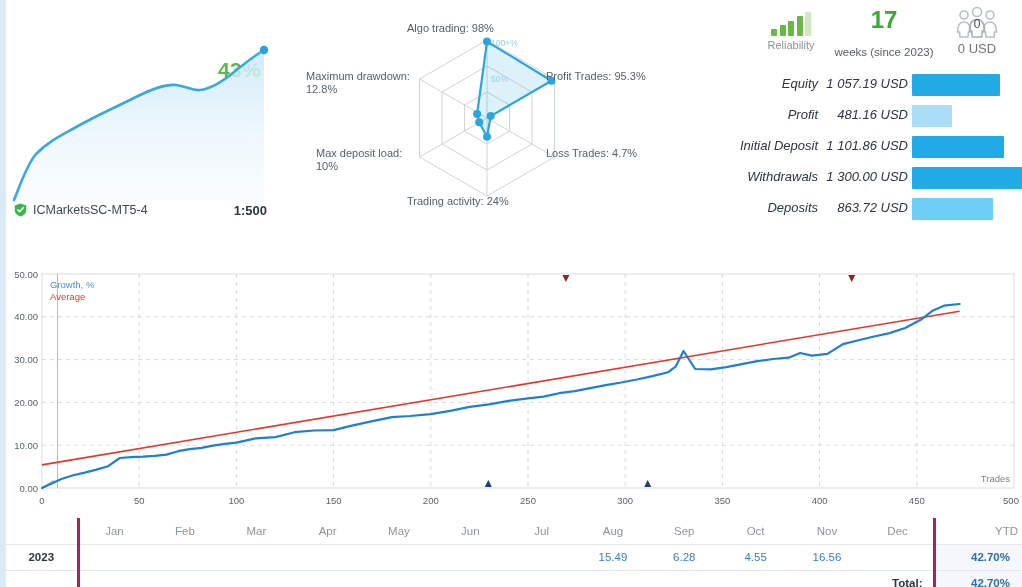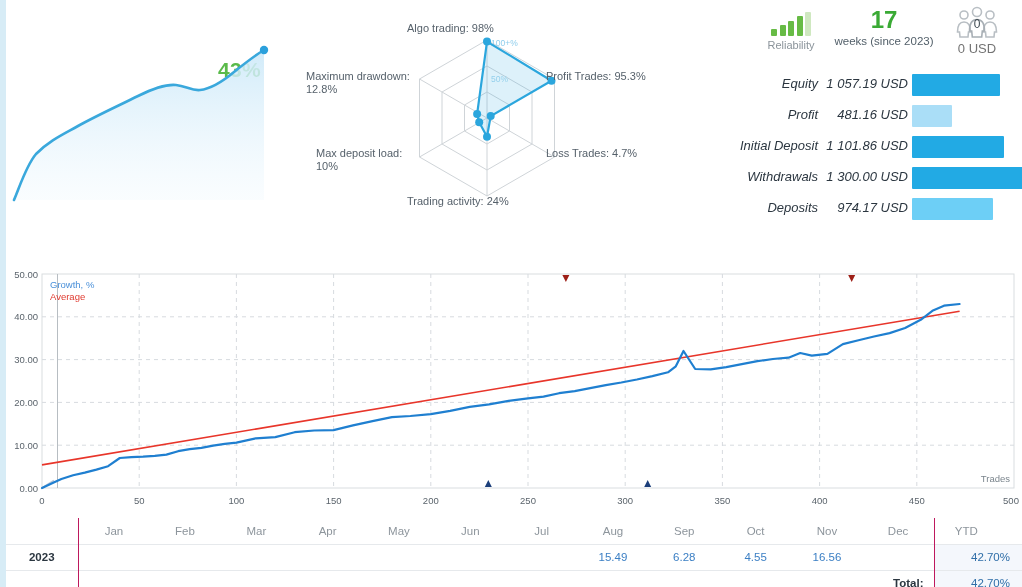--- a/index.html
+++ b/index.html
@@ -64,21 +64,21 @@
   .relbars { height: 24px; display: flex; align-items: flex-end; justify-content: center; gap: 2.5px; }
   .relbars i { display: block; width: 6px; background: #67bb45; border-radius: 1px; }
   .relbars i.b1 { height: 7px; }
   .relbars i.b2 { height: 11px; }
   .relbars i.b3 { height: 15px; }
   .relbars i.b4 { height: 20px; }
   .relbars i.b5 { height: 24px; background: #cfe8c0; }
   .badge-label { font-size: 11px; color: #8b949b; margin-top: 3px; }
   .badge-weeks { left: 118px; top: 0px; width: 120px; }
   .weeks-num { font-size: 24px; font-weight: bold; color: #3aaa35; line-height: 28px; }
-  .weeks-sub { font-size: 11.5px; color: #53606a; margin-top: 1px; }
+  .weeks-sub { font-size: 11.5px; color: #53606a; margin-top: 12px; }
   .badge-subs { left: 228px; top: 0px; width: 86px; }
   .subs-icon { position: relative; height: 34px; }
   .subs-num {
     position: absolute; left: 0; right: 0; top: 11px;
     font-size: 12px; color: #3f4a52; text-align: center; font-weight: normal;
   }
   .subs-amount { font-size: 13px; color: #737373; margin-top: 1px; }
 
   .statlist { position: absolute; left: 0; top: 70px; width: 316px; font-style: italic; }
   .statrow { position: relative; height: 31px; }
@@ -107,27 +107,27 @@
   .ytick { font-size: 9.5px; fill: #5b646c; }
   .xtick { font-size: 9.5px; fill: #5b646c; }
   .trades-lbl { font-size: 9.5px; fill: #7b858d; }
 
   
   .mtable { position: absolute; left: 0; top: 518px; width: 1016px; }
   table { border-collapse: collapse; width: 1016px; table-layout: fixed; }
   th, td { font-size: 11.5px; font-weight: normal; padding: 0; height: 26px; }
   .hdr th { color: #8d959c; text-align: center; }
   .hdr th.yrc { width: 72px; }
-  .hdr th.ytdc { width: 88px; padding-right: 24px; }
+  .hdr th.ytdc { width: 88px; text-align: right; padding-right: 4px; }
   tbody tr { border-top: 1px solid #e6e9ec; border-bottom: 1px solid #e6e9ec; }
   td.yrc { text-align: center; font-weight: bold; color: #2b3640; }
   td.mc { text-align: center; color: #3b7fc4; }
-  td.ytdc { text-align: right; padding-right: 12px; color: #2f6ea8; font-weight: normal; background: #f4f7fc; }
+  td.ytdc { text-align: right; padding-right: 12px; color: #2f6ea8; font-weight: bold; background: #f4f7fc; }
   td.totlbl { text-align: right; padding-right: 10px; font-weight: bold; color: #2b3640; }
-  .vline { border-left: 1px solid #be185d; }
+  .vline { border-left: 3px solid #be185d; }
 </style>
 </head>
 <body>
 
 <div id="leftstrip"></div>
 
 <div id="page">
 
   <div class="toprow">
 
@@ -141,20 +141,28 @@
           </linearGradient>
         </defs>
         <path d="M8,184 C14,170 20,150 30,138 C44,124 58,118 72,110 C92,99 112,90 132,80
                  C148,72 160,68 170,69 C180,70 186,75 194,74 C204,73 216,66 228,56
                  C238,48 248,40 258,34 L258,184 Z" fill="url(#sparkfill)" stroke="none"></path>
         <path d="M8,184 C14,170 20,150 30,138 C44,124 58,118 72,110 C92,99 112,90 132,80
                  C148,72 160,68 170,69 C180,70 186,75 194,74 C204,73 216,66 228,56
                  C238,48 248,40 258,34" fill="none" stroke="#3aa8dc" stroke-width="2.6" stroke-linecap="round" stroke-linejoin="round"></path>
         <circle cx="258" cy="34" r="4.2" fill="#2ba0dc"></circle>
       </svg>
+      <div class="acct-row">
+        <svg class="shield" viewBox="0 0 14 15">
+          <path d="M7 0.5 L13.2 2.6 L13.2 7.5 C13.2 11 10.6 13.4 7 14.5 C3.4 13.4 0.8 11 0.8 7.5 L0.8 2.6 Z" fill="#3cb54a"></path>
+          <path d="M3.9 7.3 L6 9.4 L10.2 4.9" fill="none" stroke="#ffffff" stroke-width="1.7" stroke-linecap="round" stroke-linejoin="round"></path>
+        </svg>
+        <span class="acct-name">ICMarketsSC-MT5-4</span>
+        <span class="leverage">1:500</span>
+      </div>
     </div>
 
     <div class="radar-panel">
       <svg class="radar-svg" width="370" height="238">
 
         <g stroke="#cfd4d8" fill="none" stroke-width="1">
           <polygon points="185,40 252.5,79 252.5,157 185,196 117.5,157 117.5,79"></polygon>
           <polygon points="185,66 230,92 230,144 185,170 140,144 140,92"></polygon>
           <polygon points="185,92 207.5,105 207.5,131 185,144 162.5,131 162.5,105"></polygon>
         </g>
@@ -248,21 +256,21 @@
           <div class="stat-val">1 101.86 USD</div>
           <div class="stat-bar" style="width:92px;background:#22aae4;"></div>
         </div>
         <div class="statrow">
           <div class="stat-name">Withdrawals</div>
           <div class="stat-val">1 300.00 USD</div>
           <div class="stat-bar" style="width:125px;background:#22aae4;"></div>
         </div>
         <div class="statrow">
           <div class="stat-name">Deposits</div>
-          <div class="stat-val">974.17 USD</div>
+          <div class="stat-val">863.72 USD</div>
           <div class="stat-bar" style="width:81px;background:#6dcff6;"></div>
         </div>
       </div>
     </div>
 
   </div>
 
   <div class="growth-wrap">
     <svg class="growth-svg" width="1016" height="258">
 

